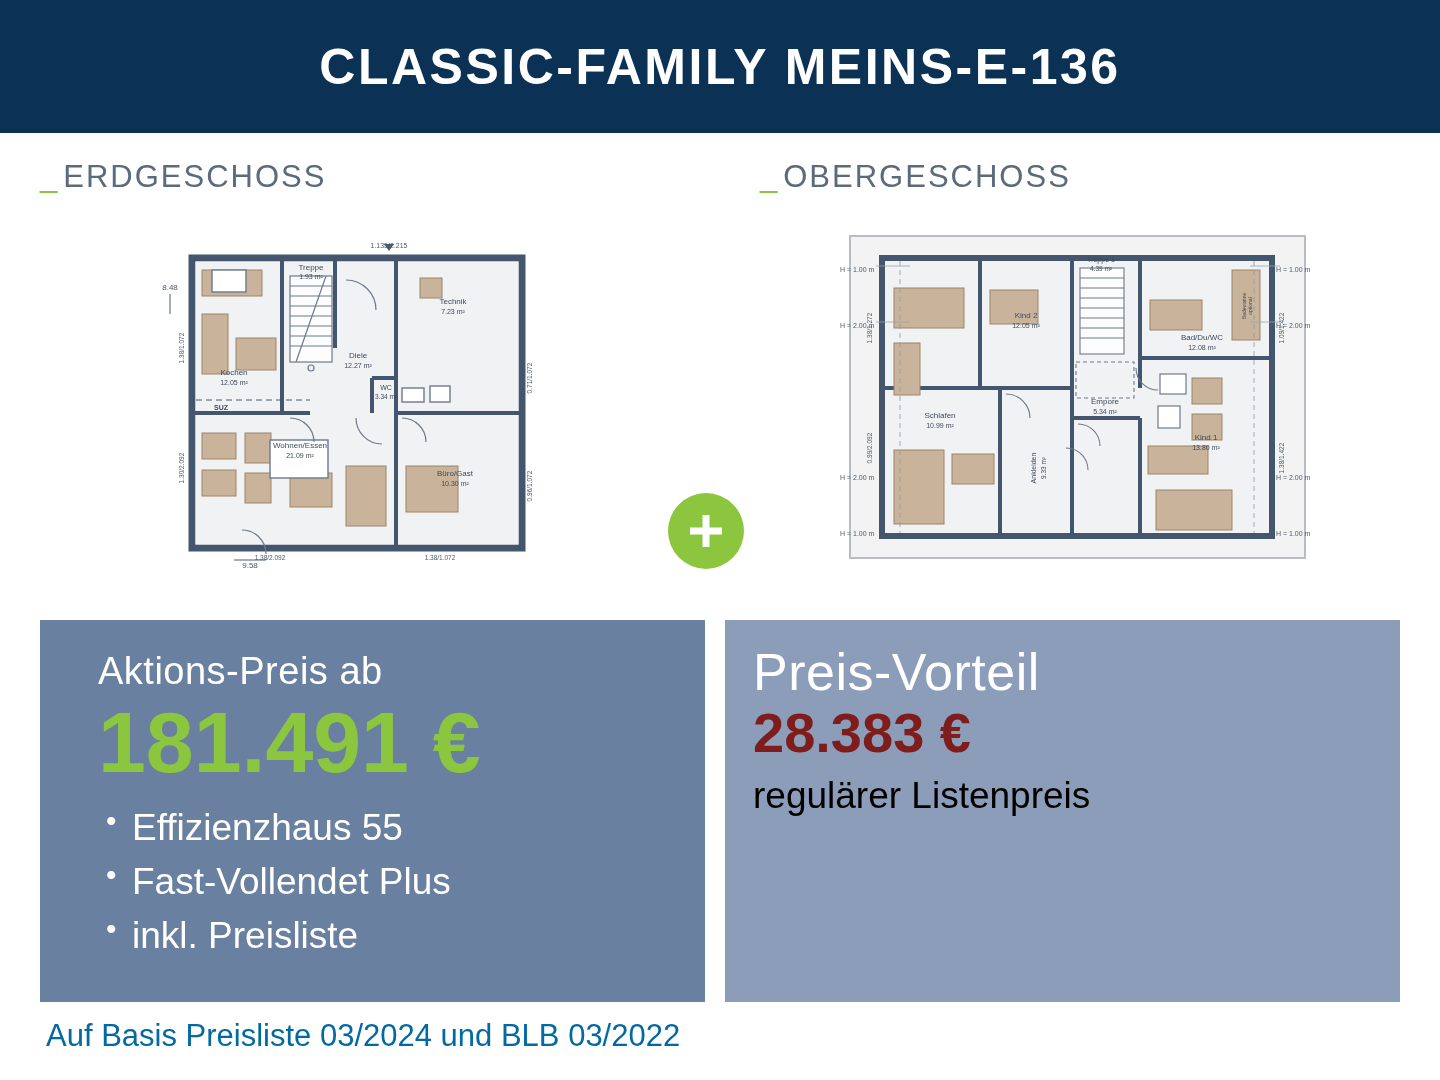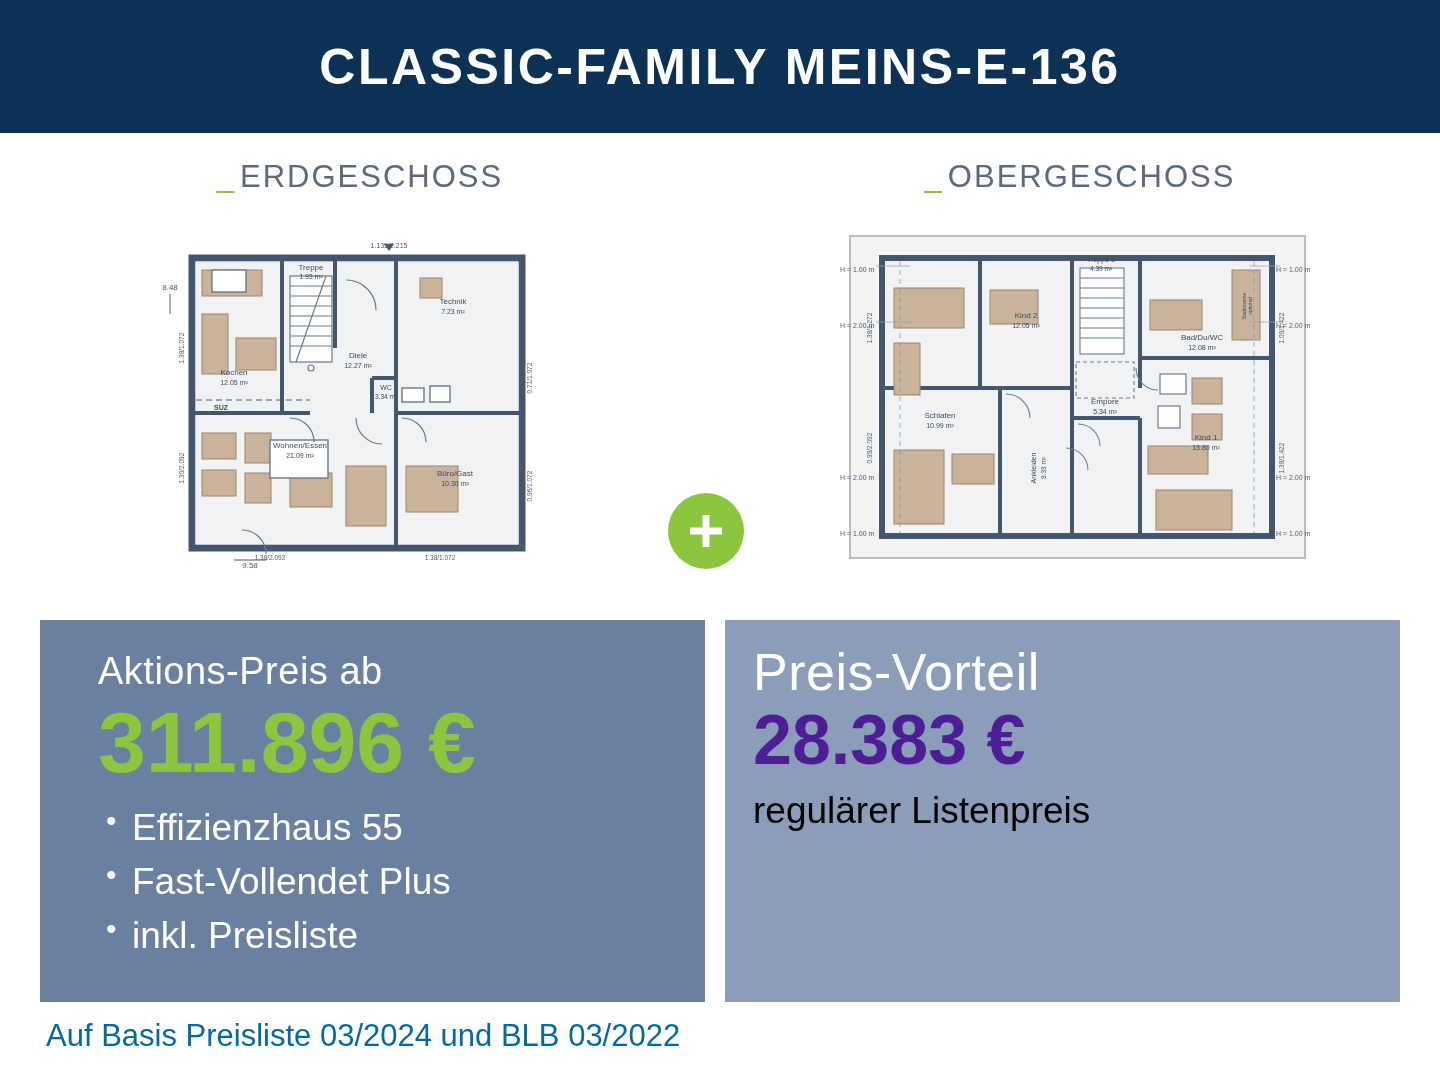--- a/index.html
+++ b/index.html
@@ -26,21 +26,20 @@
     white-space: nowrap;
   }
 
   
   .plans { position: absolute; left: 0; top: 133px; width: 1440px; height: 485px; }
   .plan-col { position: absolute; top: 0; width: 640px; height: 485px; }
   .plan-col.left { left: 40px; }
   .plan-col.right { left: 760px; }
 
   .plan-heading {
-    text-align: center;
     font-size: 31px;
     letter-spacing: 2px;
     color: #5b6a7c;
     font-weight: 400;
     padding-top: 26px;
     white-space: nowrap;
   }
   .plan-heading .dash { color: #8cc63e; margin-right: 4px; }
 
   .plus-badge {
@@ -66,21 +65,21 @@
 
   .price-label {
     color: #ffffff; font-size: 38px; font-weight: 400; letter-spacing: 0.5px;
   }
   .price-label-big { color:#ffffff; font-size: 52px; font-weight: 400; letter-spacing: 0.5px; }
   .price-main-green {
     color: #8cc63e; font-size: 86px; font-weight: 700; letter-spacing: 0px;
     line-height: 1.05; margin-top: 4px;
   }
   .price-main-white {
-    color: #4c1d95; font-size: 70px; font-weight: 700; line-height: 1.05; margin-top: 2px;
+    color: #7f1d1d; font-size: 56px; font-weight: 700; line-height: 1.05; margin-top: 2px;
   }
   .price-sub-label { color:#000000; font-size: 37px; font-weight: 400; margin-top: 12px; }
   .bullets { list-style: none; margin-top: 14px; }
   .bullets li {
     color: #ffffff; font-size: 37px; line-height: 1.45; position: relative; padding-left: 34px;
   }
   .bullets li:before {
     content: "\2022"; position: absolute; left: 8px; top: -2px; font-size: 30px; color:#ffffff;
   }
 
@@ -325,21 +324,21 @@
         </svg>
       </div>
     </div>
   </div>
 
   <div class="price-row">
 
     <div class="price-box price-left">
       <div class="price-left-inner">
         <div class="price-label">Aktions-Preis ab</div>
-        <div class="price-main-green">311.896 €</div>
+        <div class="price-main-green">181.491 €</div>
         <ul class="bullets">
           <li>Effizienzhaus 55</li>
           <li>Fast-Vollendet Plus</li>
           <li>inkl. Preisliste</li>
         </ul>
       </div>
     </div>
 
     <div class="price-box price-right">
       <div class="price-right-inner">

